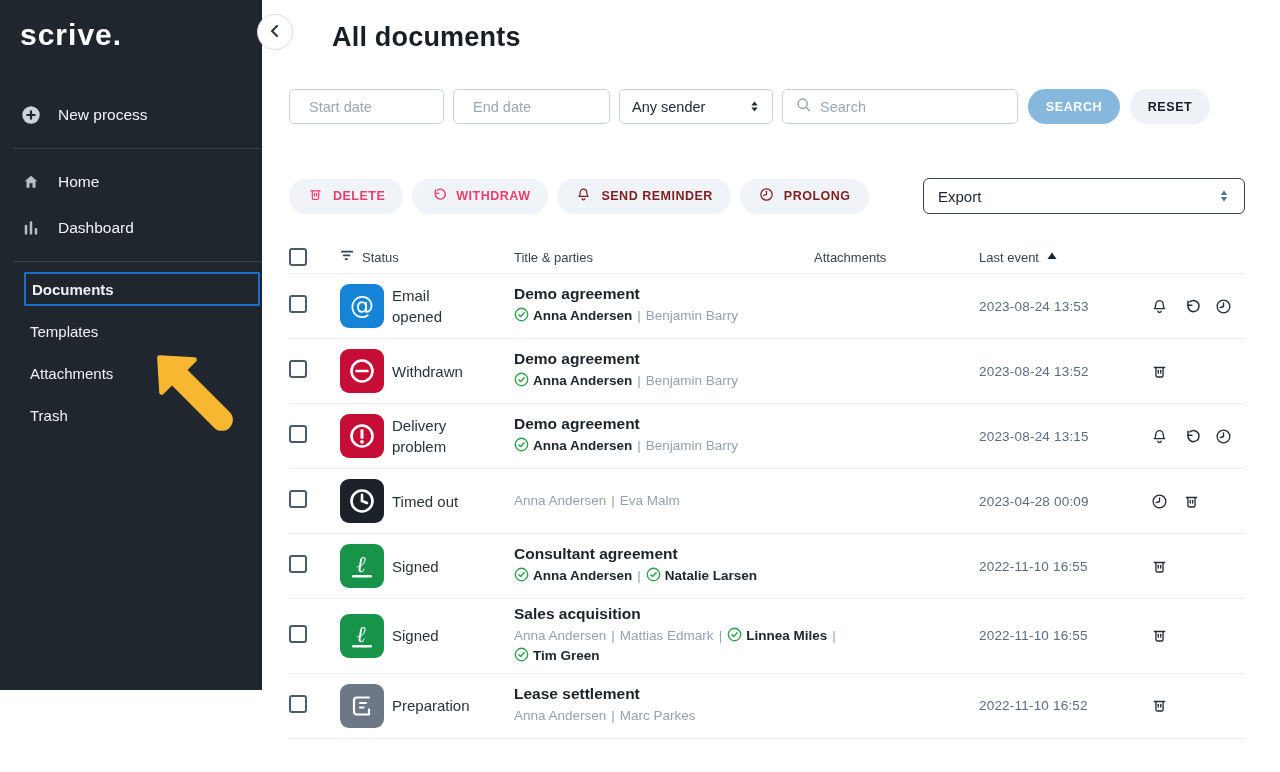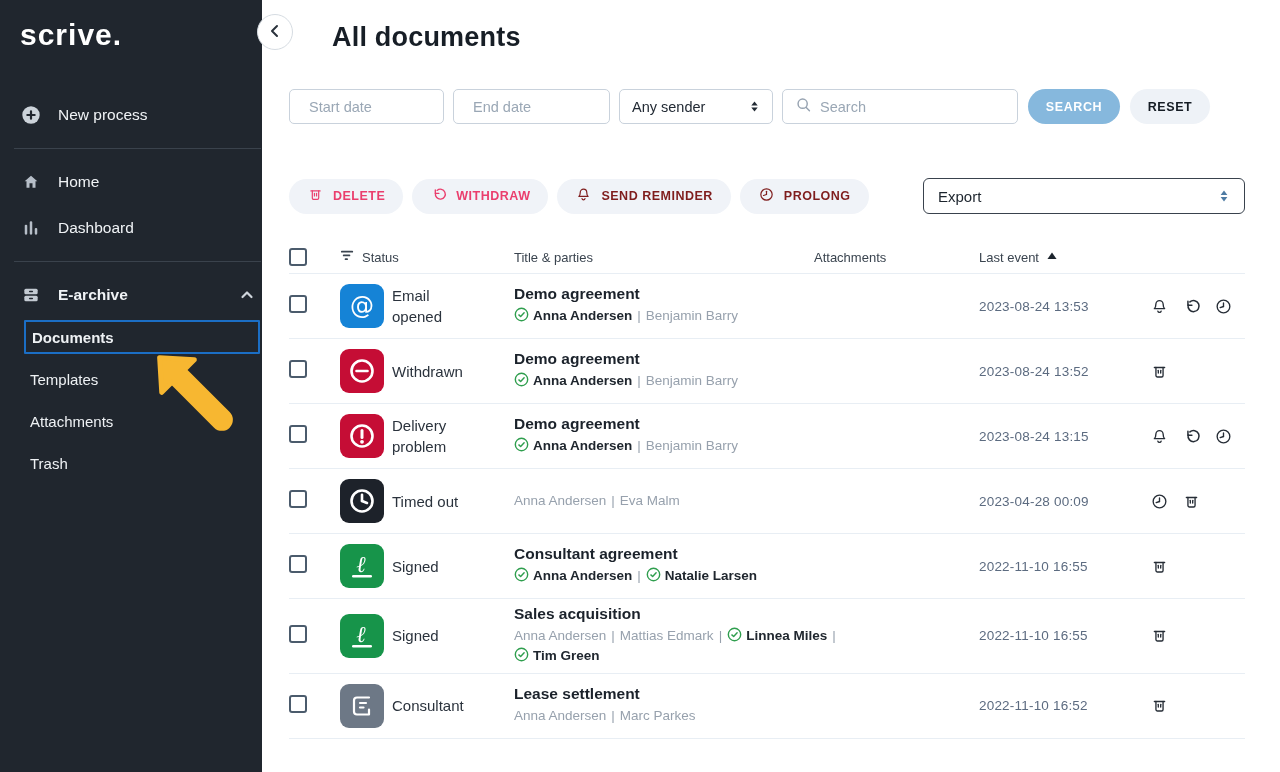--- a/index.html
+++ b/index.html
@@ -2,21 +2,21 @@
 <html><head>
 <meta charset="utf-8">
 <style>
   * { box-sizing: border-box; margin: 0; padding: 0; }
   html,body { width:1280px; height:772px; }
   body {
     font-family: "Liberation Sans", sans-serif;
     background:#fff; color:#1b222b; overflow:hidden; position:relative;
   }
   
-  .sidebar { position:absolute; left:0; top:0; width:275px; height:772px; background:#20262e; color:#eef1f4; }
+  .sidebar { position:absolute; left:0; top:0; width:275px; height:690px; background:#20262e; color:#eef1f4; }
   .logo { font-size:30px; font-weight:bold; letter-spacing:1px; padding:18px 0 0 20px; color:#fff; }
   .nav-item { display:flex; align-items:center; gap:16px; padding:0 20px; height:46px; font-size:15.5px; color:#f0f3f6; cursor:pointer; }
   .nav-item .nicon { width:22px; height:22px; display:flex; align-items:center; justify-content:center; flex:0 0 22px; }
   .nav-item.first { margin-top:40px; }
   .nav-item.bold { font-weight:bold; }
   .sb-divider { border:none; border-top:1px solid #3a424c; margin:10px 14px; }
   .chev-up { margin-left:auto; width:16px; height:16px; }
   .subnav { margin-top:2px; }
   .subnav-item { height:42px; display:flex; align-items:center; padding-left:30px; font-size:15px; color:#eef1f4; cursor:pointer; }
   .subnav-item.active { margin:0 15px 4px 24px; padding-left:6px; height:34px; border:2px solid #1b6ec5; font-weight:bold; border-radius:1px; }
@@ -105,34 +105,20 @@
           <rect x="4.5" y="8" width="3" height="12" rx="1.3"></rect>
           <rect x="10.5" y="4" width="3" height="16" rx="1.3"></rect>
           <rect x="16.5" y="12" width="3" height="8" rx="1.3"></rect>
         </svg>
       </span>
     <span>Dashboard</span>
   </div>
 
   <hr class="sb-divider">
 
-  <div class="nav-item bold">
-    <span class="nicon">
-        <svg viewBox="0 0 24 24" width="20" height="20">
-          <rect x="4" y="4.5" width="16" height="6.6" rx="1.8" fill="#c3cad2"></rect>
-          <rect x="4" y="12.9" width="16" height="6.6" rx="1.8" fill="#c3cad2"></rect>
-          <rect x="9.5" y="6.9" width="5" height="1.8" rx=".9" fill="#20262e"></rect>
-          <rect x="9.5" y="15.3" width="5" height="1.8" rx=".9" fill="#20262e"></rect>
-        </svg>
-      </span>
-    <span>E-archive</span>
-    <span class="chev-up"><svg viewBox="0 0 16 16" width="16" height="16" fill="none" stroke="#cfd5dc" stroke-width="2.2" stroke-linecap="round" stroke-linejoin="round">
-          <path d="M3.5 10 L8 5.5 L12.5 10"></path>
-        </svg></span>
-  </div>
 
   <div class="subnav">
     <div class="subnav-item active">
       <span>Documents</span>
     </div>
     <div class="subnav-item">
       <span>Templates</span>
     </div>
     <div class="subnav-item">
       <span>Attachments</span>
@@ -436,21 +422,21 @@
           <div><span class="checkbox"></span></div>
           <div>
             <span class="status-icon" style="background: rgb(109, 120, 134);">
               <svg viewBox="0 0 44 44" fill="none" stroke="#fff" stroke-width="2.2" stroke-linecap="round" stroke-linejoin="round">
                 <path d="M29 13.5 H17 a3 3 0 0 0 -3 3 V27.5 a3 3 0 0 0 3 3 H29 V25.5"></path>
                 <path d="M20 19 h6"></path>
                 <path d="M20 23.5 h3.5"></path>
               </svg>
             </span>
           </div>
-          <div class="status-label">Consultant</div>
+          <div class="status-label">Preparation</div>
           <div>
             <div class="doc-title">Lease settlement</div>
             <div class="parties"><span class="party">Anna Andersen</span><span class="sep">|</span><span class="party">Marc Parkes</span></div>
           </div>
           <div class="date">2022-11-10 16:52</div>
           <div class="row-actions">
             <span class="ra"><svg viewBox="0 0 24 24" fill="none" stroke="currentColor" stroke-width="1.7" stroke-linecap="round">
                 <path d="M5.5 7 H18.5"></path>
                 <path d="M7.5 7 V17 a1.9 1.9 0 0 0 1.9 1.9 h5.2 A1.9 1.9 0 0 0 16.5 17 V7"></path>
                 <path d="M10.5 10.5 V14"></path>

